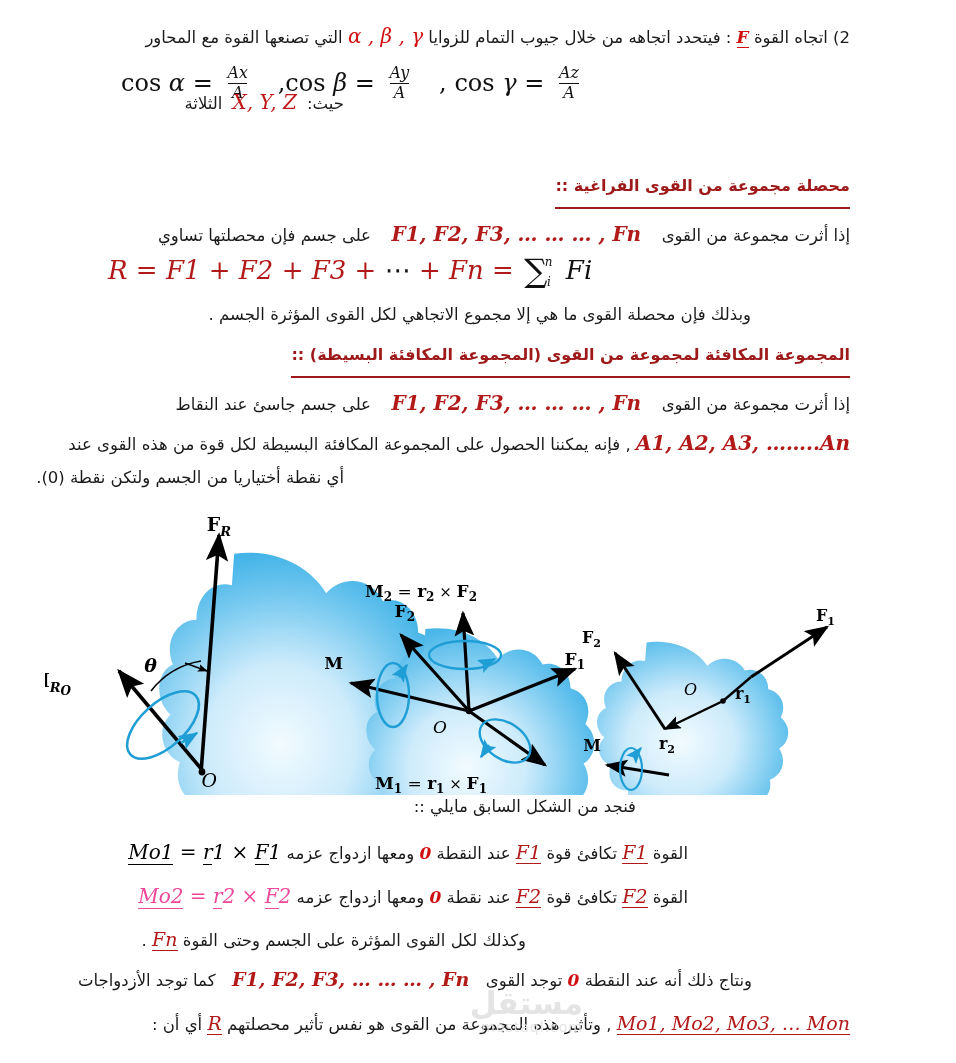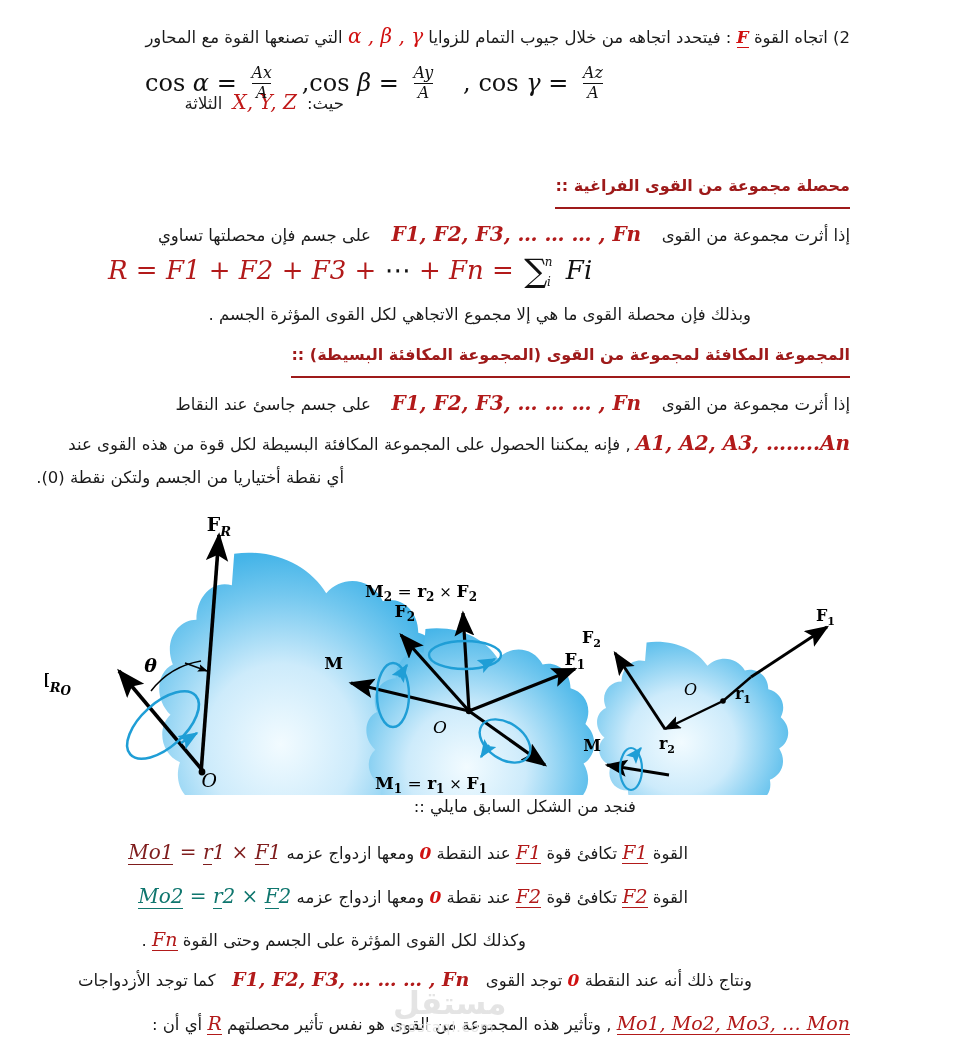--- a/index.html
+++ b/index.html
@@ -125,21 +125,21 @@
     height: 300px;
   }
   .figure svg { display: block; }
 
   
   .watermark {
     position: absolute;
     left: 393px;
     top: 988px;
     width: 190px;
-    text-align: left;
+    text-align: right;
     color: #e4e4e4;
     pointer-events: none;
     user-select: none;
     direction: rtl;
   }
   .watermark .wm-ar {
     font-size: 31px;
     font-weight: 700;
     line-height: 1;
     letter-spacing: 1px;
@@ -163,21 +163,21 @@
     <span class="imath" style="color:#d01010; font-size:20px; font-weight:400;">α , β , γ</span>
     <span>التي تصنعها القوة مع المحاور</span>
   </div>
 
   <div class="line ar" style="right:612px; top:78px;">
     <span>حيث:</span>
     <span class="imath" style="color:#c01818; font-size:20px; font-weight:400; margin:12px 5px;">X, Y, Z</span>
     <span>الثلاثة</span>
   </div>
 
-  <div class="math" style="left:145px; top:66px; font-size:24px;">
+  <div class="math" style="left:121px; top:66px; font-size:24px;">
     <span class="op">cos</span>&nbsp;<span>α</span>&nbsp;<span class="op">=</span>
     <span class="frac">
         <span class="num">Ax</span>
         <span class="den">A</span>
       </span>
     &nbsp;&nbsp;<span class="op">,</span><span class="op">cos</span>&nbsp;<span>β</span>&nbsp;<span class="op">=</span>
     <span class="frac">
         <span class="num">Ay</span>
         <span class="den">A</span>
       </span>
@@ -359,34 +359,34 @@
   <div class="line ar ar-b" style="right:320px; top:797px; font-size:16.5px; font-weight:400;">فنجد من الشكل السابق مايلي ::</div>
 
   <div class="line ar" style="right:268px; top:840px;">
     <span>القوة</span>
     <span class="imath uline" style="color:#b21a1a; font-size:19px; font-weight:400;">F1</span>
     <span>تكافئ قوة</span>
     <span class="imath uline" style="color:#b21a1a; font-size:19px; font-weight:400;">F1</span>
     <span>عند النقطة</span>
     <span class="imath" style="color:#d01010; font-size:17px;">0</span>
     <span>ومعها ازدواج عزمه</span>
-    <span class="imath" style="color:#7f1d1d; font-size:20px; font-weight:400;margin-left:8px;">
+    <span class="imath" style="color:#000000; font-size:20px; font-weight:400;margin-left:8px;">
       <span class="uline">Mo1</span> = <span class="uline">r</span>1 × <span class="uline">F</span>1
     </span>
   </div>
 
   <div class="line ar" style="right:268px; top:884px;">
     <span>القوة</span>
     <span class="imath uline" style="color:#b21a1a; font-size:19px; font-weight:400;">F2</span>
     <span>تكافئ قوة</span>
     <span class="imath uline" style="color:#b21a1a; font-size:19px; font-weight:400;">F2</span>
     <span>عند نقطة</span>
     <span class="imath" style="color:#d01010; font-size:17px;">0</span>
     <span>ومعها ازدواج عزمه</span>
-    <span class="imath" style="color:#0f766e; font-size:20px; font-weight:400;">
+    <span class="imath" style="color:#ec4899; font-size:20px; font-weight:400;">
       <span class="uline">Mo2</span> = <span class="uline">r</span>2 × <span class="uline">F</span>2
     </span>
   </div>
 
   <div class="line ar" style="right:430px; top:928px;">
     <span>وكذلك لكل القوى المؤثرة على الجسم وحتى القوة</span>
     <span class="imath uline" style="color:#b21a1a; font-size:19px; font-weight:400;">Fn</span>
     <span>.</span>
   </div>
 

